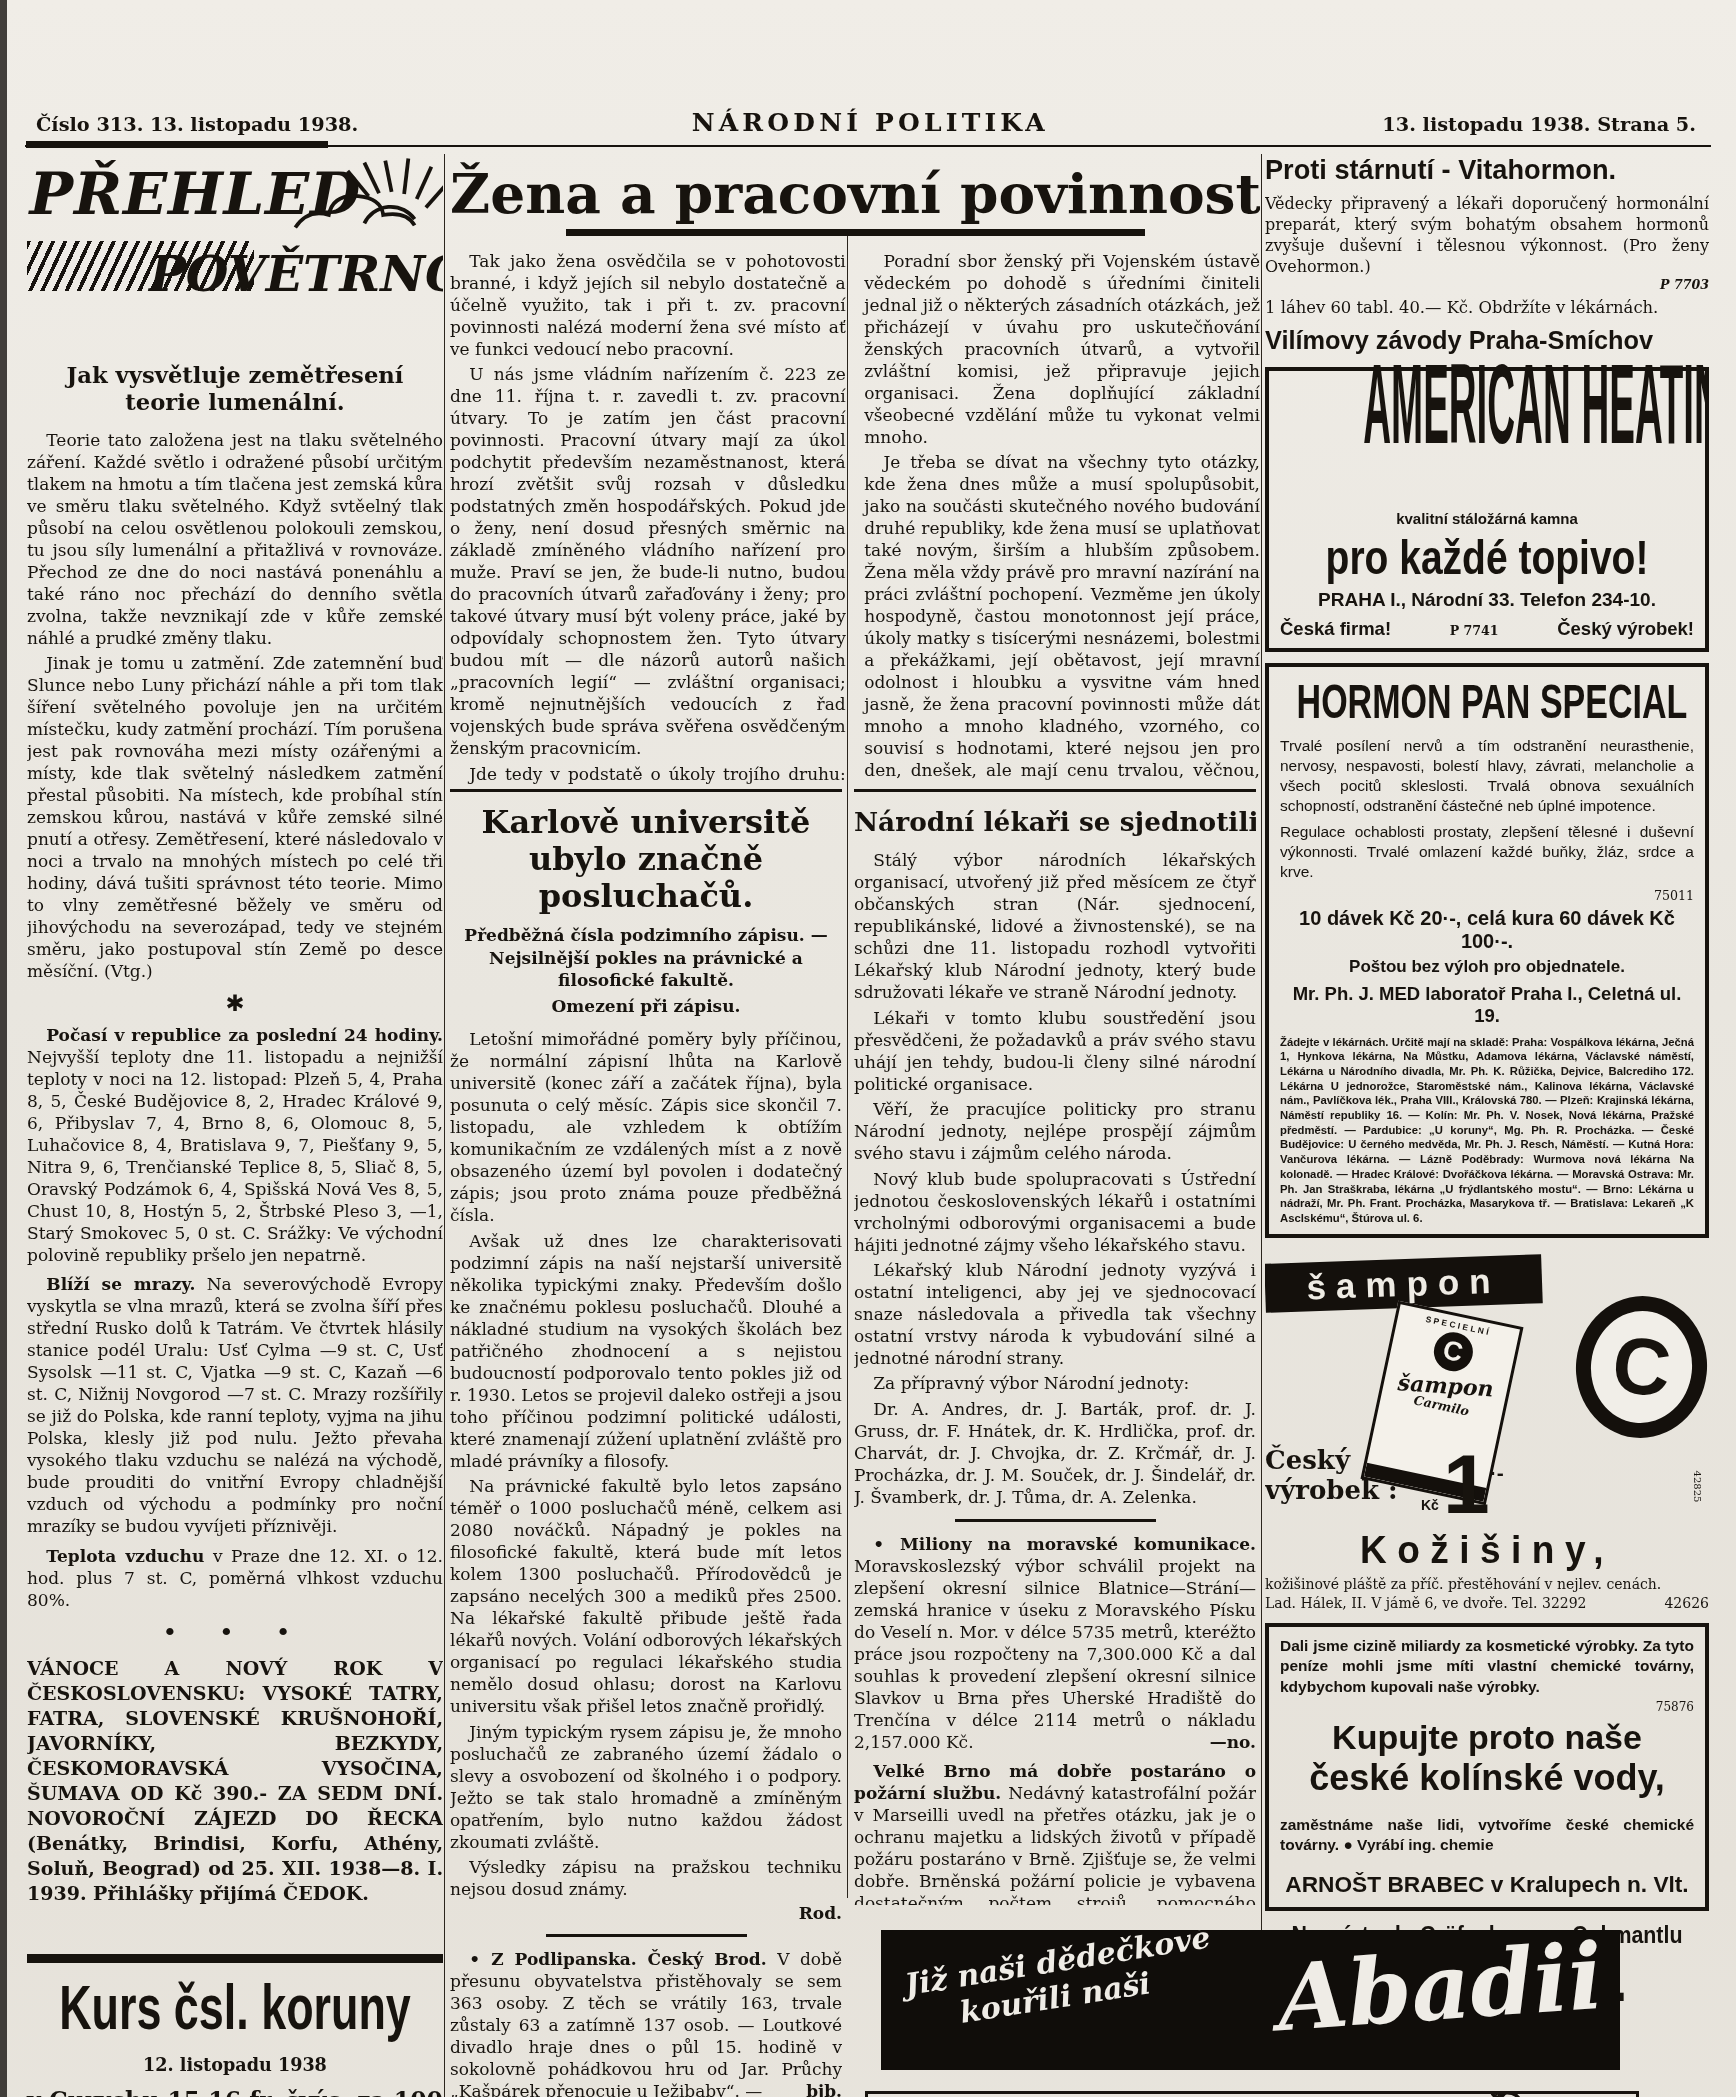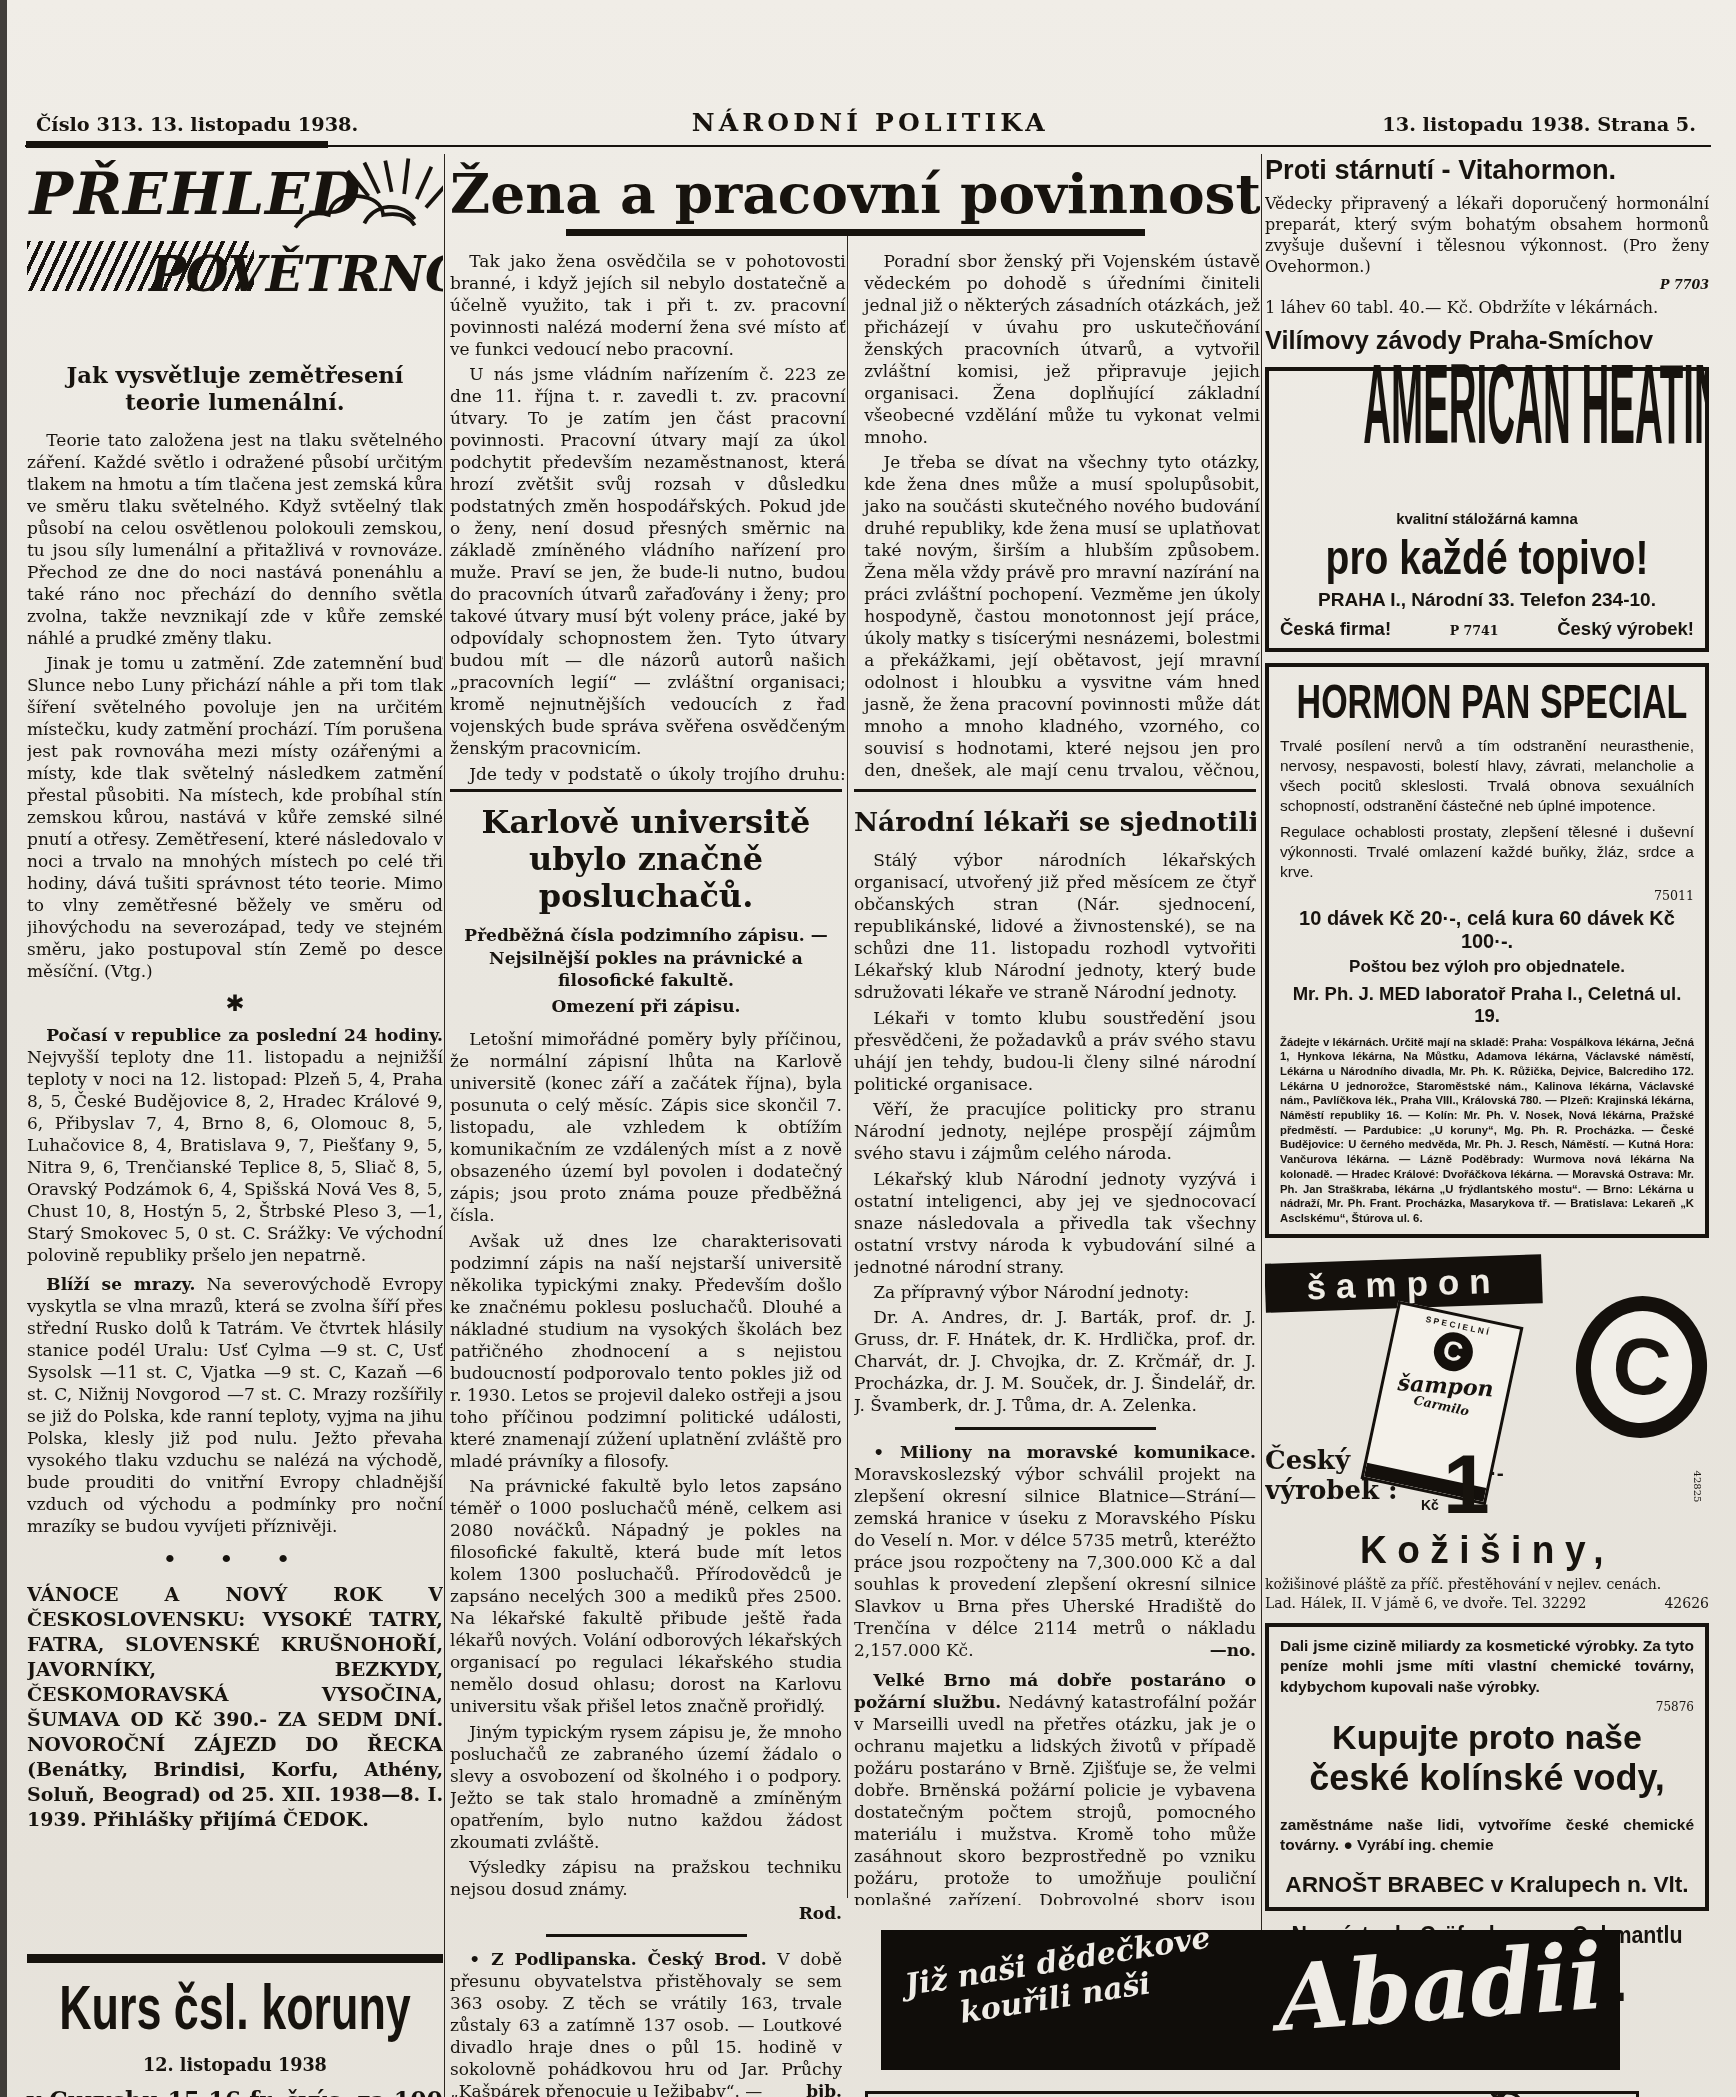--- a/index.html
+++ b/index.html
@@ -190,20 +190,21 @@
         </div>
 
       <div class="star">✱</div>
 
       <div>
 
           <p class="brief"><b class="lead">Počasí v republice za poslední 24 hodiny.</b> <span>Nejvyšší teploty dne 11. listopadu a nejnižší teploty v noci na 12. listopad: Plzeň 5, 4, Praha 8, 5, České Budějovice 8, 2, Hradec Králové 9, 6, Přibyslav 7, 4, Brno 8, 6, Olomouc 8, 5, Luhačovice 8, 4, Bratislava 9, 7, Piešťany 9, 5, Nitra 9, 6, Trenčianské Teplice 8, 5, Sliač 8, 5, Oravský Podzámok 6, 4, Spišská Nová Ves 8, 5, Chust 10, 8, Hostýn 5, 2, Štrbské Pleso 3, —1, Starý Smokovec 5, 0 st. C. Srážky: Ve východní polovině republiky pršelo jen nepatrně.</span> <span class="sig"></span></p>
 
           <p class="brief"><b class="lead">Blíží se mrazy.</b> <span>Na severovýchodě Evropy vyskytla se vlna mrazů, která se zvolna šíří přes střední Rusko dolů k Tatrám. Ve čtvrtek hlásily stanice podél Uralu: Usť Cylma —9 st. C, Usť Sysolsk —11 st. C, Vjatka —9 st. C, Kazaň —6 st. C, Nižnij Novgorod —7 st. C. Mrazy rozšířily se již do Polska, kde ranní teploty, vyjma na jihu Polska, klesly již pod nulu. Ježto převaha vysokého tlaku vzduchu se nalézá na východě, bude prouditi do vnitřní Evropy chladnější vzduch od východu a podmínky pro noční mrazíky se budou vyvíjeti příznivěji.</span> <span class="sig"></span></p>
 
+          <p class="brief"><b class="lead">Teplota vzduchu</b> <span>v Praze dne 12. XI. o 12. hod. plus 7 st. C, poměrná vlhkost vzduchu 80%.</span> <span class="sig"></span></p>
 
         </div>
 
       <div class="dots">• • •</div>
 
       <p class="vanoce">
         <span>VÁNOCE A NOVÝ ROK V ČESKOSLOVENSKU: VYSOKÉ TATRY, FATRA, SLOVENSKÉ KRUŠNOHOŘÍ, JAVORNÍKY, BEZKYDY, ČESKOMORAVSKÁ VYSOČINA, ŠUMAVA OD Kč 390.- ZA SEDM DNÍ. NOVOROČNÍ ZÁJEZD DO ŘECKA (Benátky, Brindisi, Korfu, Athény, Soluň, Beograd) od 25. XII. 1938—8. I. 1939. Přihlášky přijímá ČEDOK.</span>
         
       </p>
 
@@ -262,20 +263,21 @@
   </div>
 
   <div class="col2b">
     <div class="rule-top"></div>
     <div class="lek-title">Národní lékaři se sjednotili.</div>
     <div>
 
     <p class="bp">Stálý výbor národních lékařských organisací, utvořený již před měsícem ze čtyř občanských stran (Nár. sjednocení, republikánské, lidové a živnostenské), se na schůzi dne 11. listopadu rozhodl vytvořiti Lékařský klub Národní jednoty, který bude sdružovati lékaře ve straně Národní jednoty.</p>
         <p class="bp">Lékaři v tomto klubu soustředění jsou přesvědčeni, že požadavků a práv svého stavu uhájí jen tehdy, budou-li členy silné národní politické organisace.</p>
         <p class="bp">Věří, že pracujíce politicky pro stranu Národní jednoty, nejlépe prospějí zájmům svého stavu i zájmům celého národa.</p>
+        <p class="bp">Nový klub bude spolupracovati s Ústřední jednotou československých lékařů i ostatními vrcholnými odborovými organisacemi a bude hájiti jednotné zájmy všeho lékařského stavu.</p>
         <p class="bp">Lékařský klub Národní jednoty vyzývá i ostatní inteligenci, aby jej ve sjednocovací snaze následovala a přivedla tak všechny ostatní vrstvy národa k vybudování silné a jednotné národní strany.</p>
         <p class="bp">Za přípravný výbor Národní jednoty:</p>
         <p class="bp">Dr. A. Andres, dr. J. Barták, prof. dr. J. Gruss, dr. F. Hnátek, dr. K. Hrdlička, prof. dr. Charvát, dr. J. Chvojka, dr. Z. Krčmář, dr. J. Procházka, dr. J. M. Souček, dr. J. Šindelář, dr. J. Švamberk, dr. J. Tůma, dr. A. Zelenka.</p>
       </div>
     <div class="mini-rule"></div>
     <div>
 
         <p class="brief"><b class="lead">• Miliony na moravské komunikace.</b> <span>Moravskoslezský výbor schválil projekt na zlepšení okresní silnice Blatnice—Strání—zemská hranice v úseku z Moravského Písku do Veselí n. Mor. v délce 5735 metrů, kteréžto práce jsou rozpočteny na 7,300.000 Kč a dal souhlas k provedení zlepšení okresní silnice Slavkov u Brna přes Uherské Hradiště do Trenčína v délce 2114 metrů o nákladu 2,157.000 Kč.</span> <span class="sig">—no.</span></p>
 
         <p class="brief"><b class="lead">Velké Brno má dobře postaráno o požární službu.</b> <span>Nedávný katastrofální požár v Marseilli uvedl na přetřes otázku, jak je o ochranu majetku a lidských životů v případě požáru postaráno v Brně. Zjišťuje se, že velmi dobře. Brněnská požární policie je vybavena dostatečným počtem strojů, pomocného materiálu i mužstva. Kromě toho může zasáhnout skoro bezprostředně po vzniku požáru, protože to umožňuje pouliční poplašné zařízení. Dobrovolné sbory jsou vybaveny více než 40 motorovými stříkačkami.</span> <span class="sig"></span></p>

